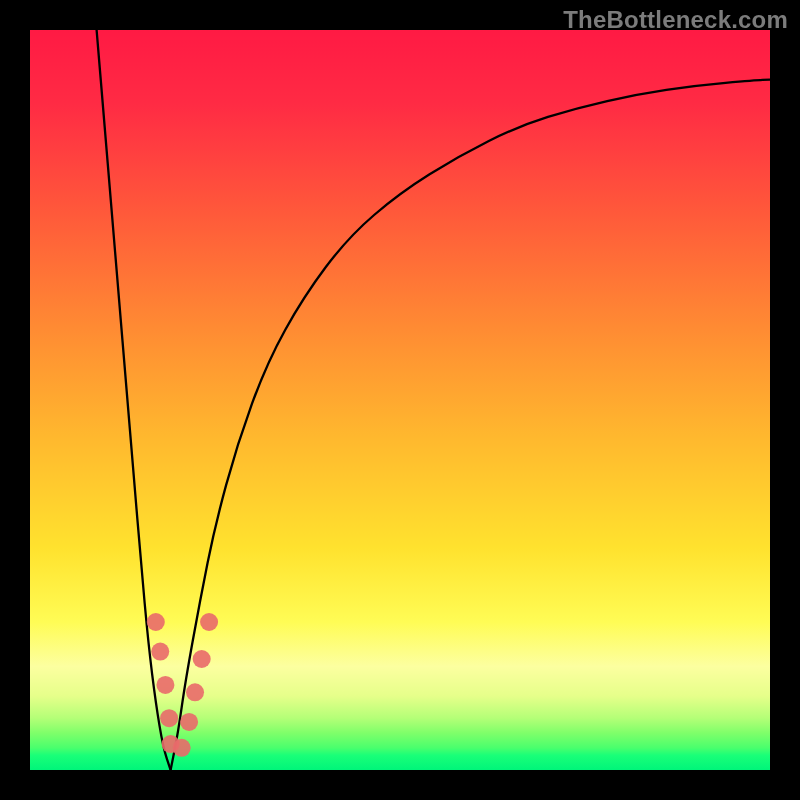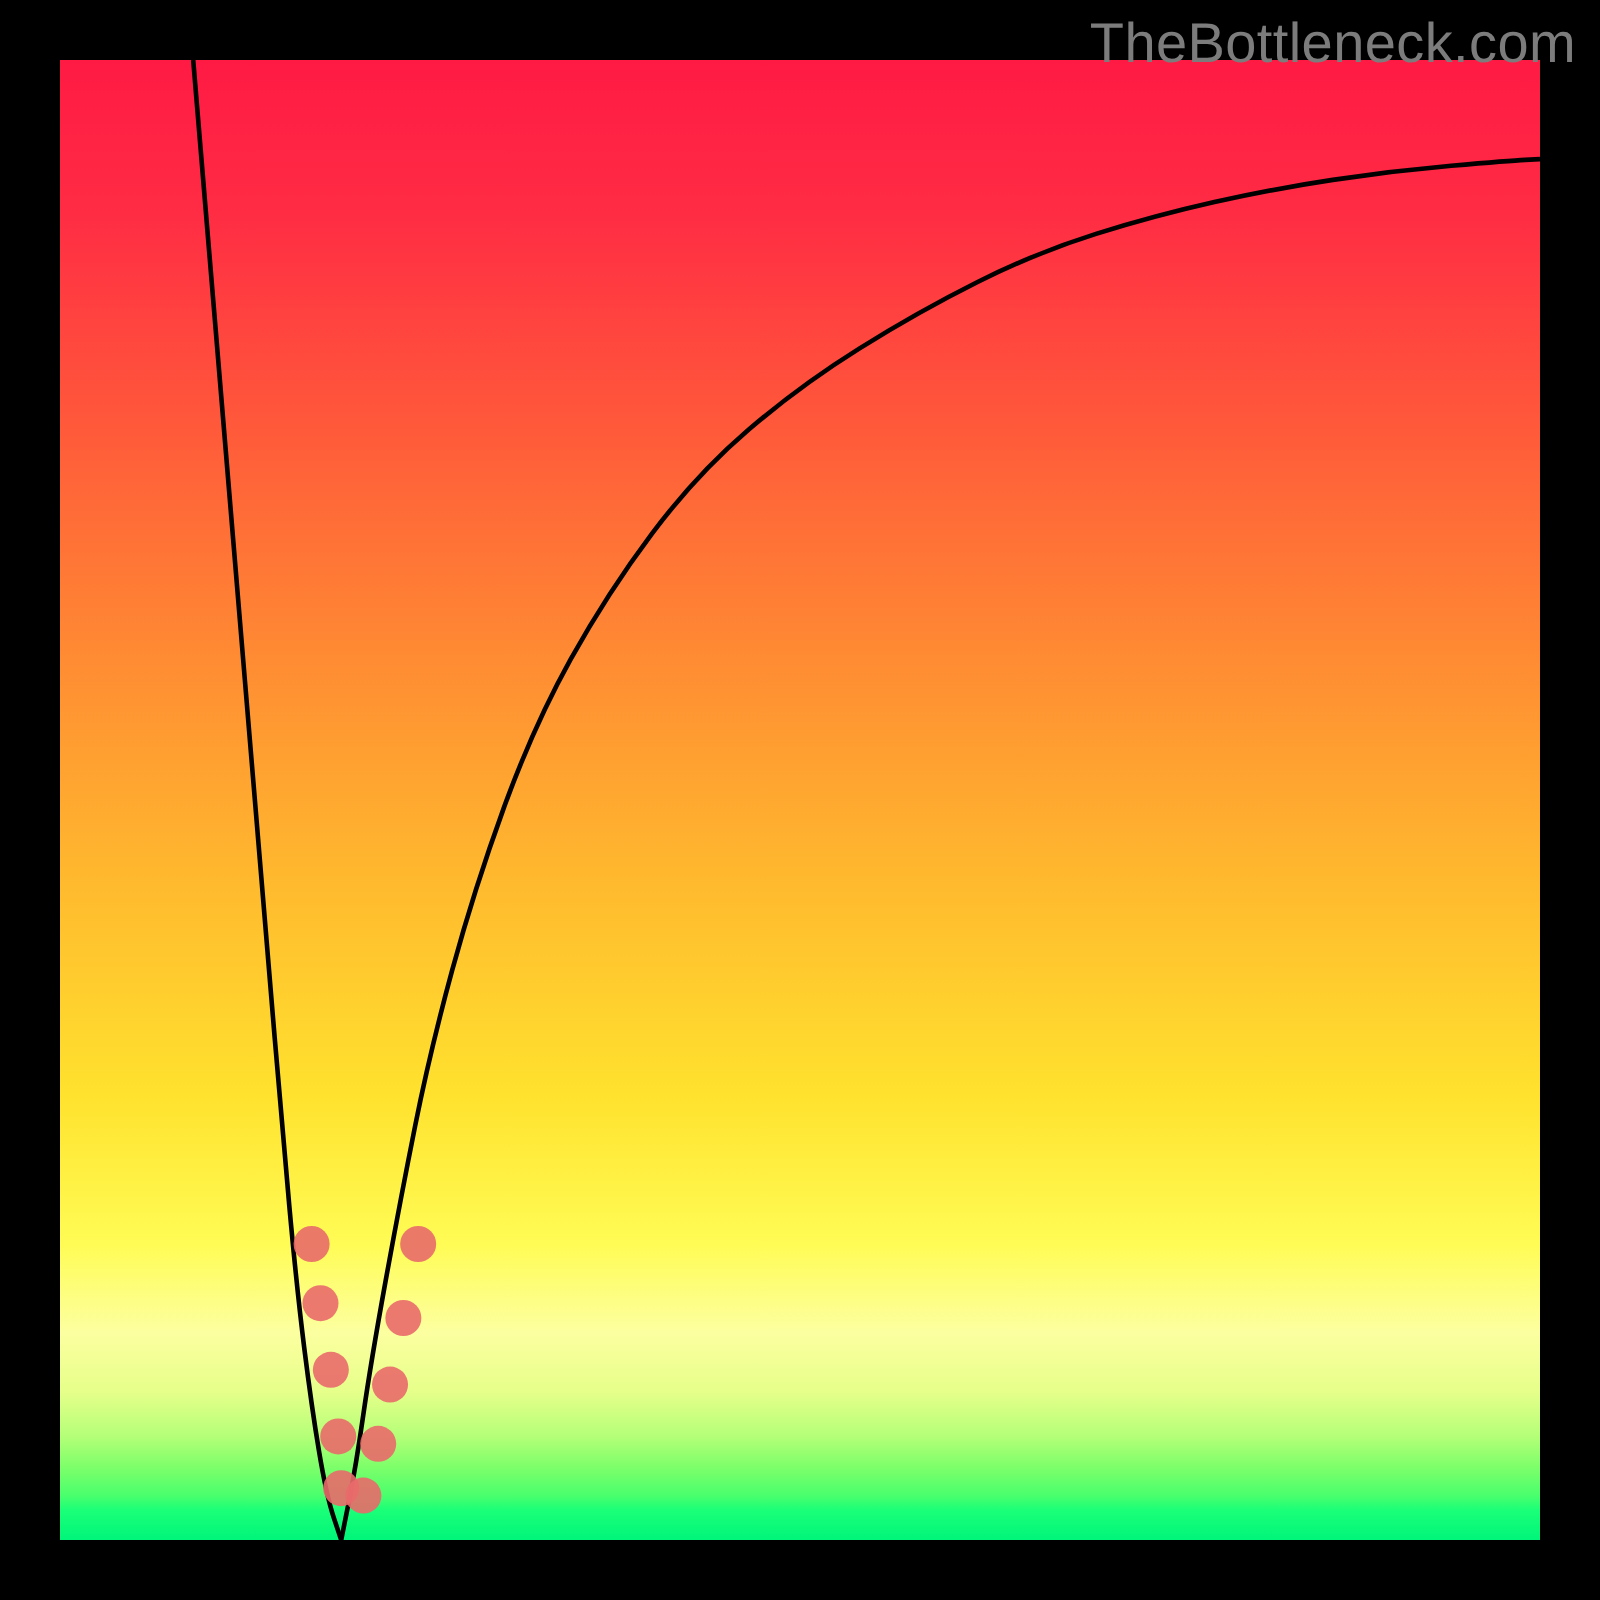--- a/index.html
+++ b/index.html
@@ -63,23 +63,23 @@
   .marker {
     fill: #e96a6a;
     stroke: none;
     opacity: 0.9;
   }
   .watermark {
     position: absolute;
     top: 6px;
     right: 12px;
     font-family: Arial, Helvetica, sans-serif;
-    font-size: 28px;
+    font-size: 24px;
     color: #7c7c7c;
-    font-weight: 400;
+    font-weight: 700;
     letter-spacing: 0.2px;
     user-select: none;
   }
 </style>
 </head>
 <body>
 
 <div class="frame">
   <div class="plot-area">
     <div class="gradient"></div>

